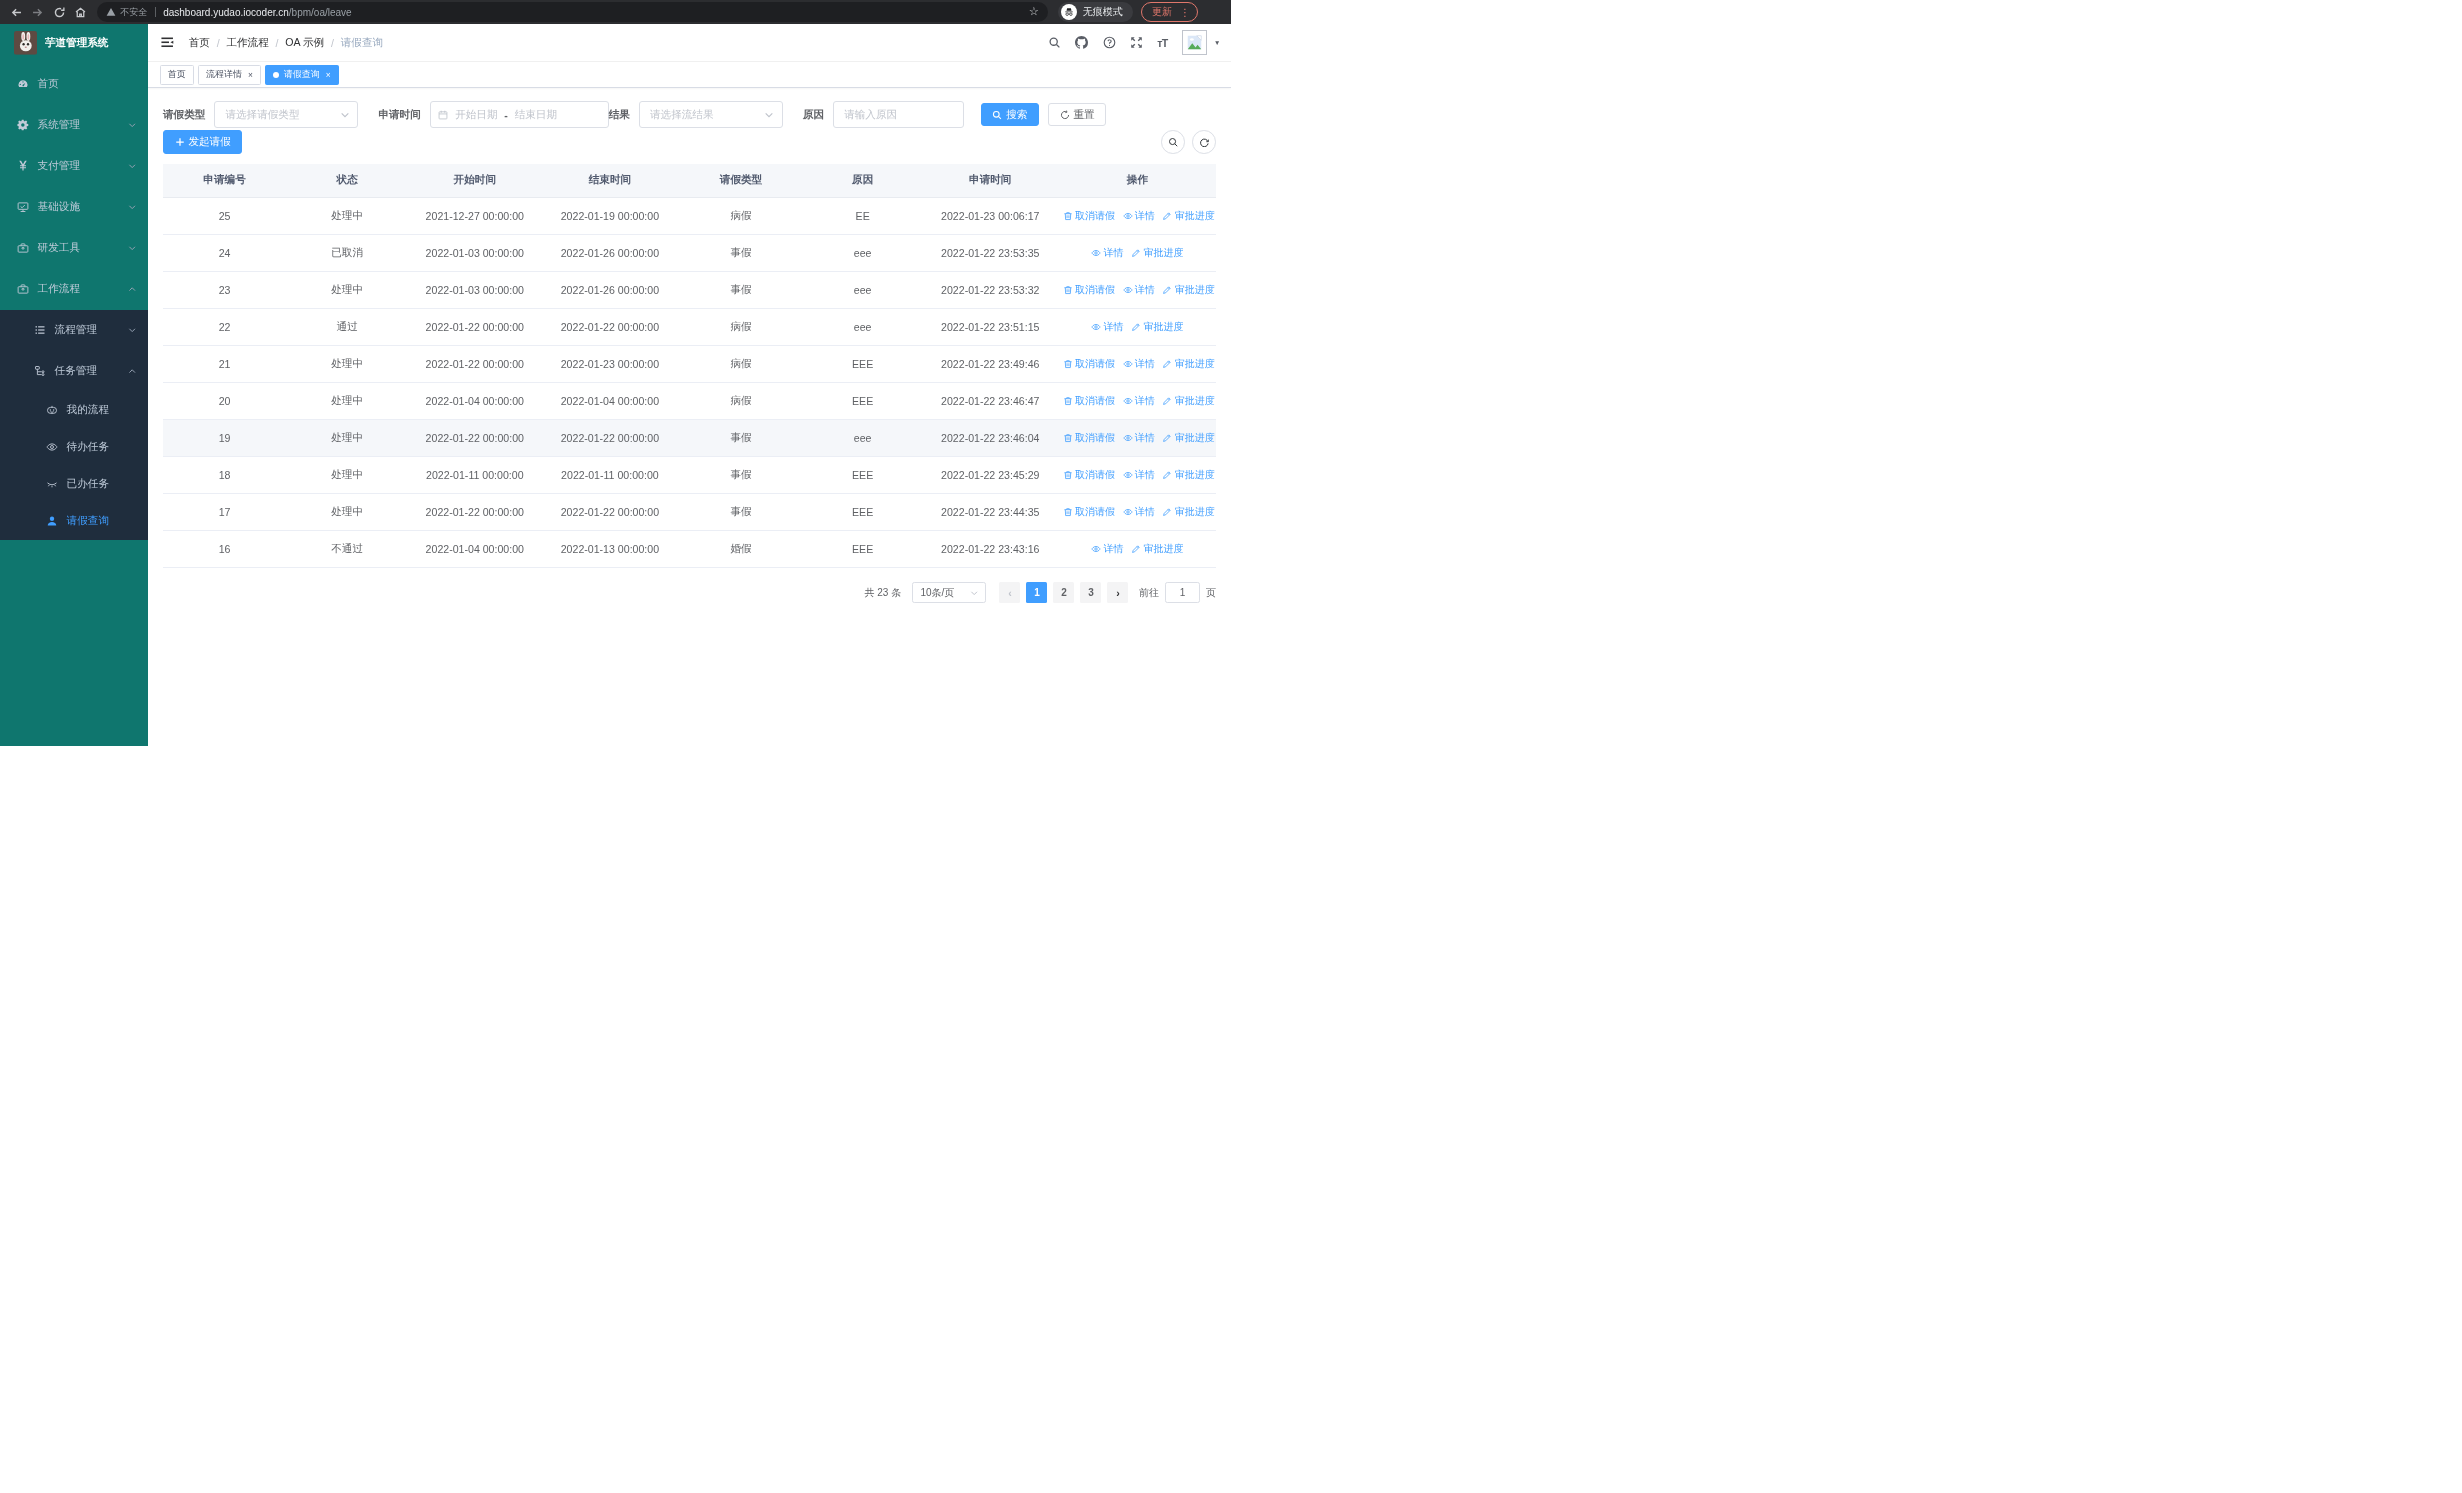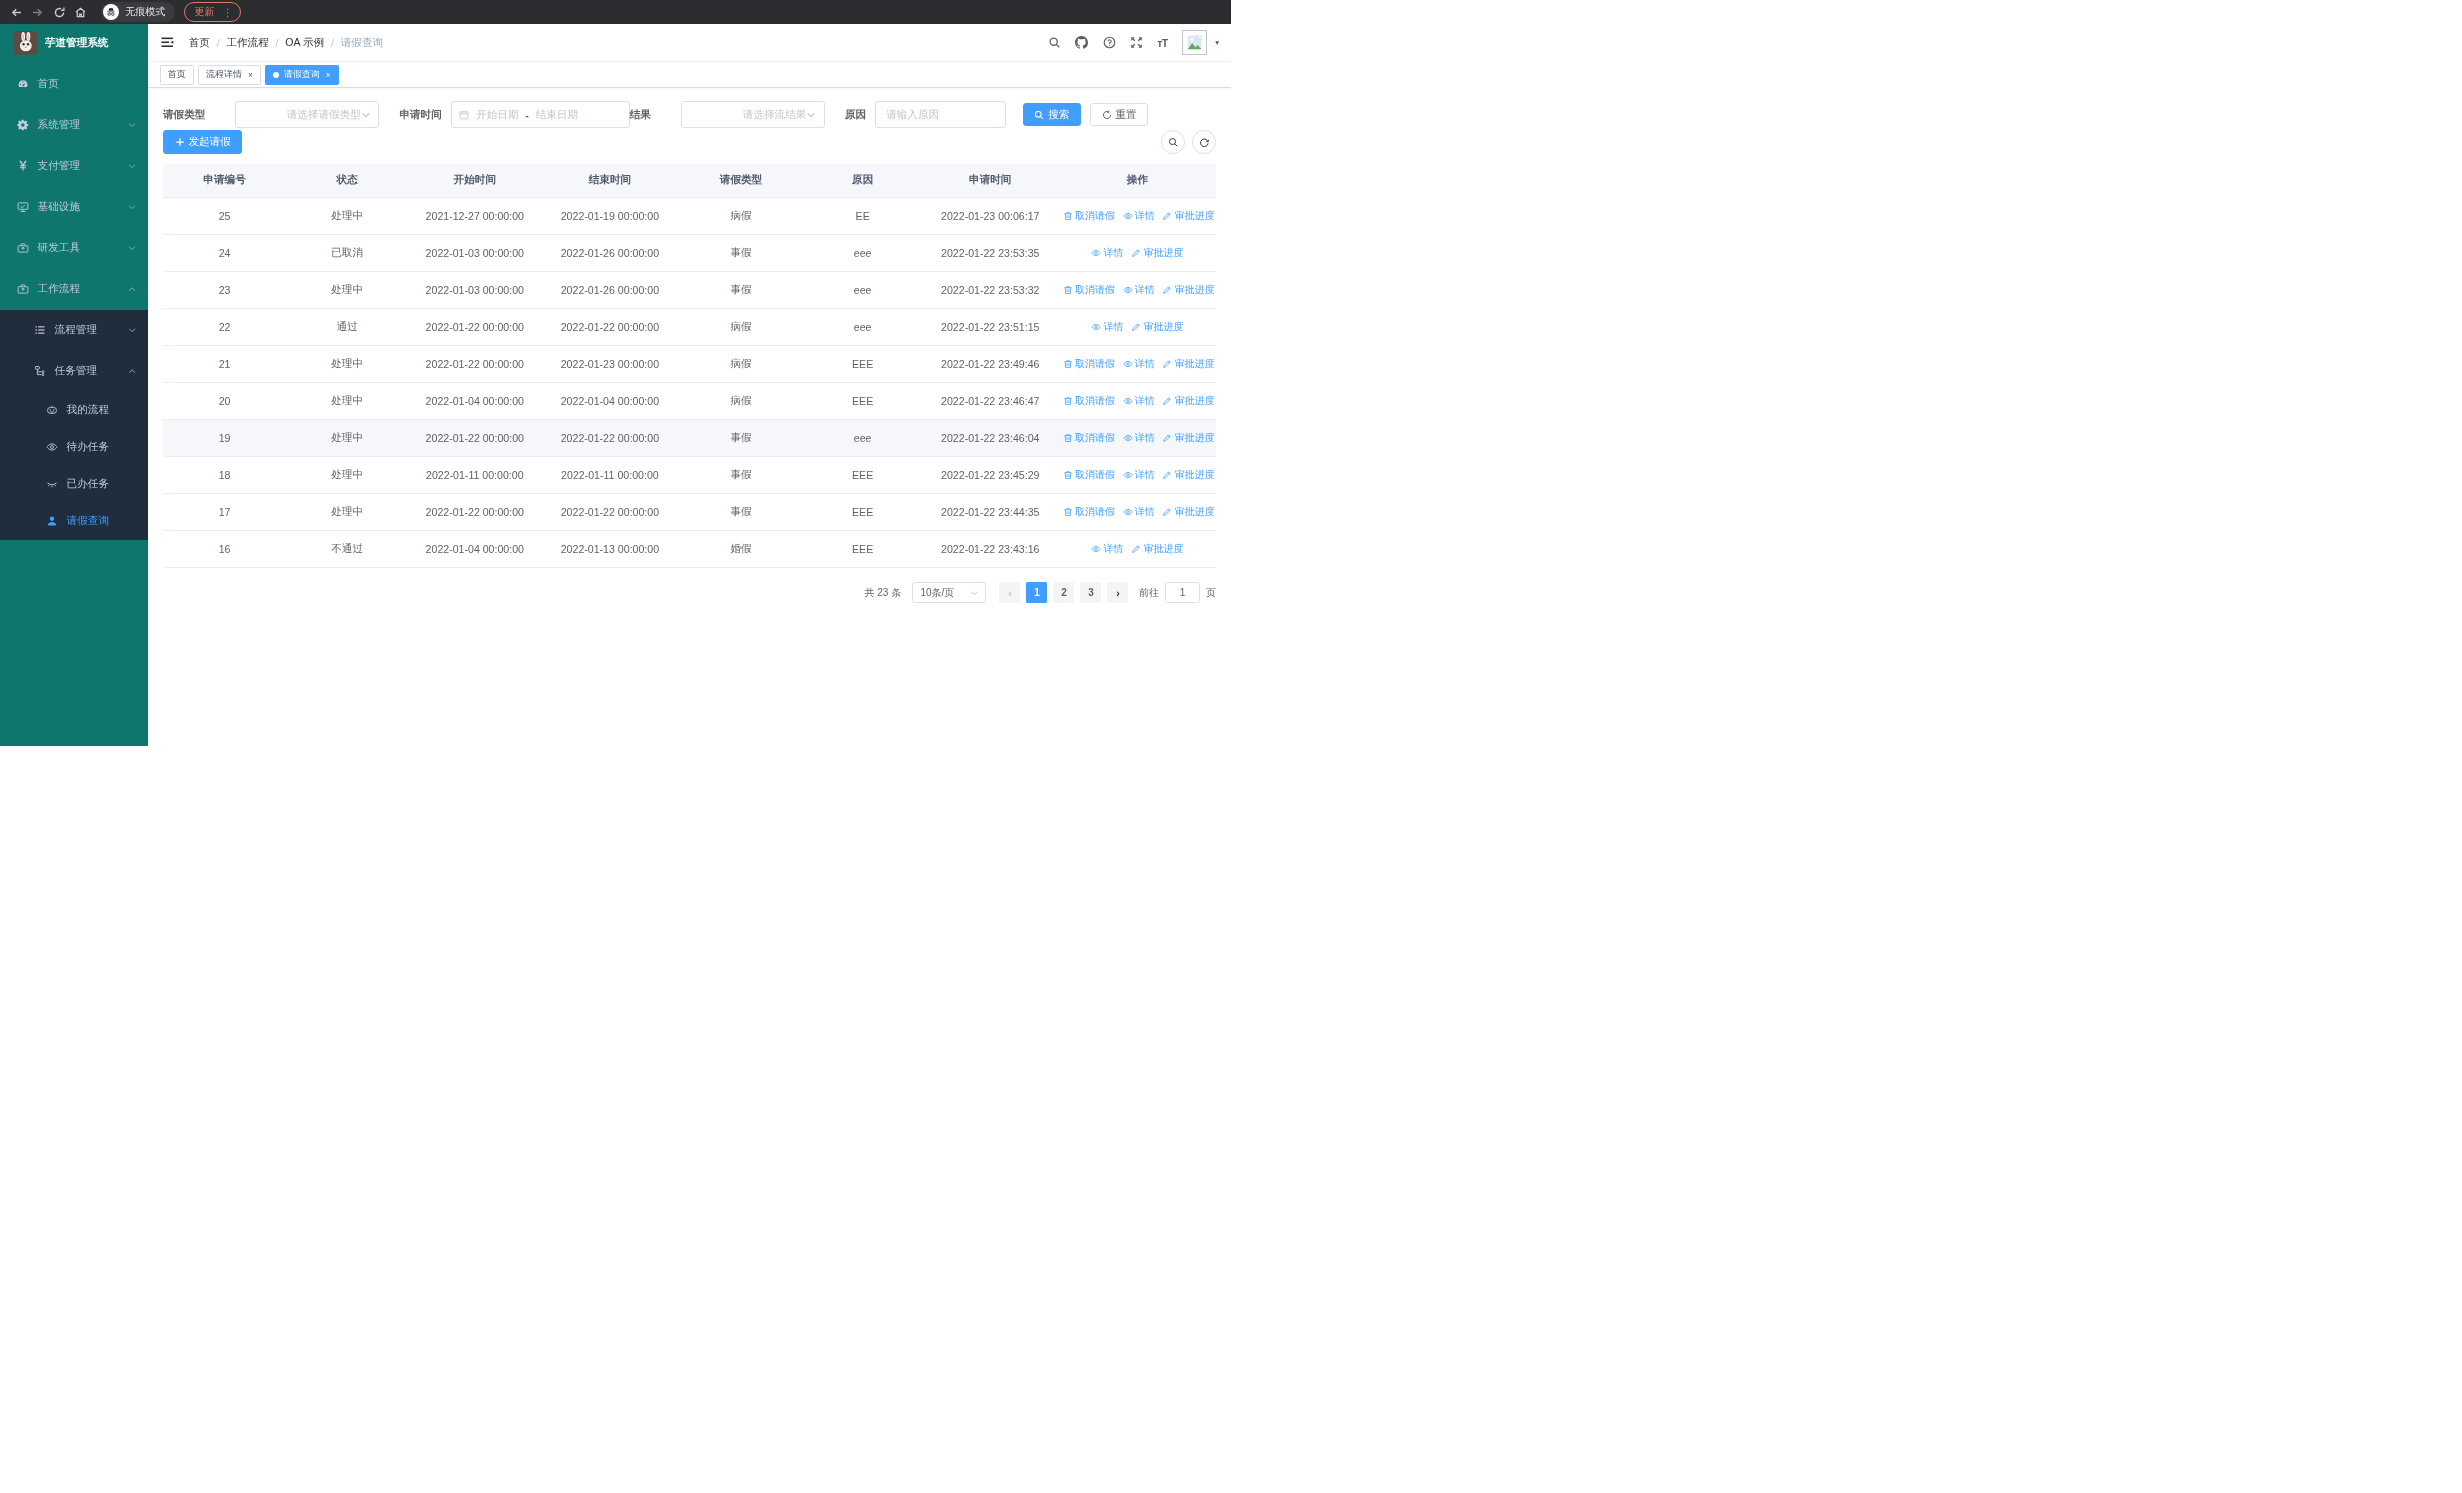--- a/index.html
+++ b/index.html
@@ -80,21 +80,21 @@
   .tag.active { background:#409eff; border-color:#409eff; color:#fff; }
   .tag.active .dot { display:inline-block; }
   .tag .close { font-size:8.4px; margin-left:1.5px; }
 
   
   .content { padding:13px 15px 0; flex:1; }
   .filter-row { display:flex; align-items:center; }
   .f-label { font-size:10.6px; font-weight:600; color:#606266; margin-right:9px; white-space:nowrap; }
   .fbox { height:27px; border:0.8px solid #dcdfe6; border-radius:3px; background:#fff;
     display:flex; align-items:center; font-size:10.6px; color:#c0c4cc; }
-  .sel { width:144px; padding:0 7.6px 0 10px; justify-content:flex-end; margin-right:20px;margin-left:21px; }
+  .sel { width:144px; padding:0 7.6px 0 10px; justify-content:space-between; margin-right:20px; }
   .sel svg, .daterange svg { width:10px; height:10px; color:#c0c4cc; }
   .daterange { width:179px; padding:0 7.6px; gap:6.8px; }
   .daterange .dr-sep { color:#606266; font-weight:bold; }
   .inputbox { width:131px; padding:0 10px; margin-right:16.7px; }
   .btn { height:23.6px; border-radius:3px; font-size:10.6px; display:inline-flex; align-items:center;
     gap:3.8px; padding:0 10.6px; cursor:pointer; white-space:nowrap; }
   .btn svg { width:10px; height:10px; }
   .btn-primary { background:#409eff; border:0.8px solid #409eff; color:#fff; }
   .btn-plain { background:#fff; border:0.8px solid #dcdfe6; color:#606266; margin-left:9px; }
 
@@ -151,20 +151,31 @@
     <svg viewBox="0 0 16 16" fill="none" stroke="currentColor" stroke-width="1.8">
         <path d="M13 8A5 5 0 1 1 9.9 3.4"></path>
         <path d="M13.4 1.8v3.4H10" stroke-width="1.6"></path>
       </svg>
   </span>
   <span class="nav-btn">
     <svg viewBox="0 0 16 16" fill="none" stroke="currentColor" stroke-width="1.6">
         <path d="M2.5 7.5L8 2.8l5.5 4.7M4 7v6h8V7M7 13v-3h2v3"></path>
       </svg>
   </span>
+  <div class="urlbar">
+    <span class="warn">
+      <svg viewBox="0 0 16 16" fill="currentColor">
+          <path d="M8 1.5L15 14H1L8 1.5zm-.7 4.5h1.4v4H7.3v-4zm0 5h1.4v1.5H7.3V11z"></path>
+        </svg>
+      <span>不安全</span>
+    </span>
+    <span class="url-divider"></span>
+    <span class="url"><span>dashboard.yudao.iocoder.cn</span><span class="path">/bpm/oa/leave</span></span>
+    <span class="star">☆</span>
+  </div>
   <div class="incog">
     <span class="incog-circle">
       <svg viewBox="0 0 16 16" fill="currentColor">
           <path d="M5 2h6l1 4H4l1-4zM2 7h12v1.2H2z"></path>
           <circle cx="5" cy="11.5" r="2" fill="none" stroke="currentColor" stroke-width="1.2"></circle>
           <circle cx="11" cy="11.5" r="2" fill="none" stroke="currentColor" stroke-width="1.2"></circle>
           <path d="M7 11.3c.6-.5 1.4-.5 2 0" fill="none" stroke="currentColor" stroke-width="1.2"></path>
         </svg>
     </span>
     <span>无痕模式</span>

